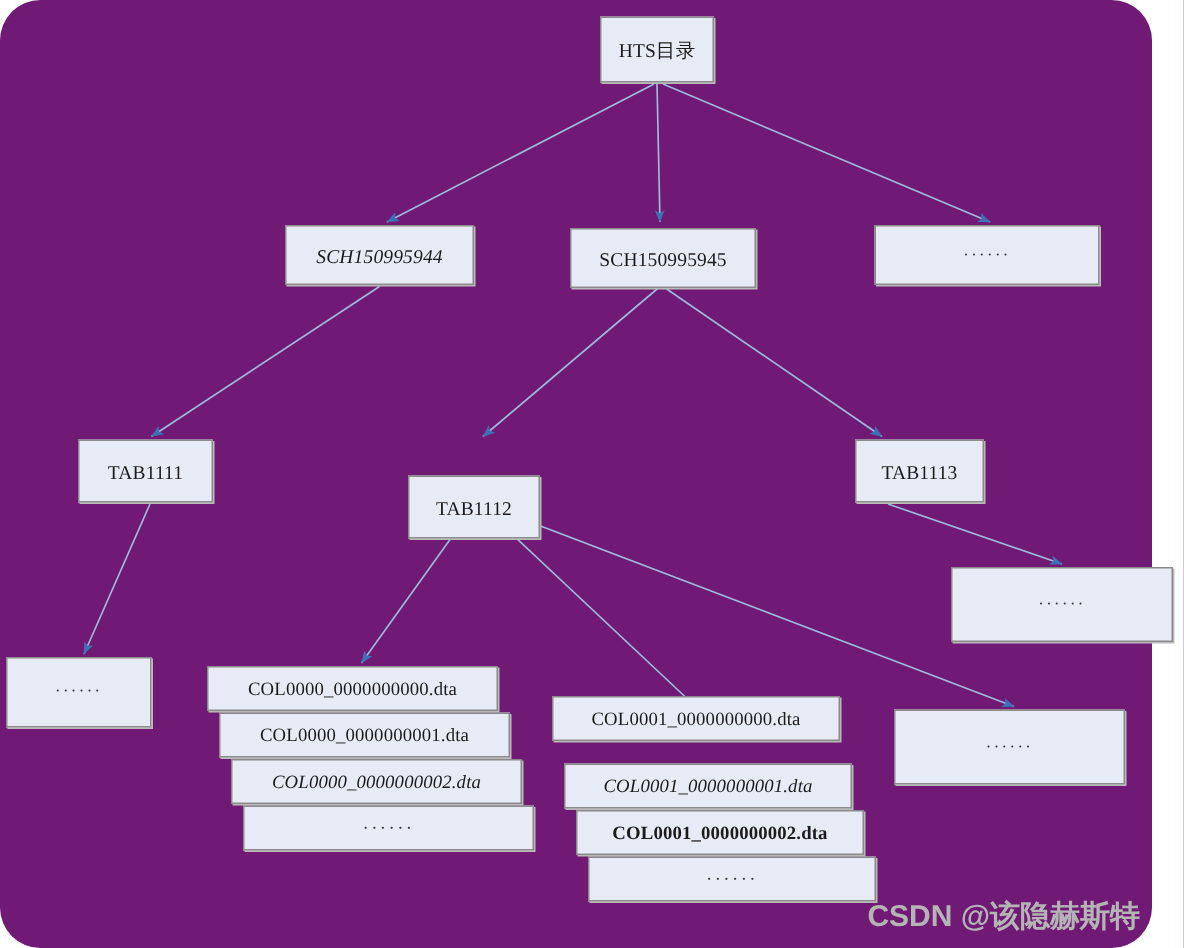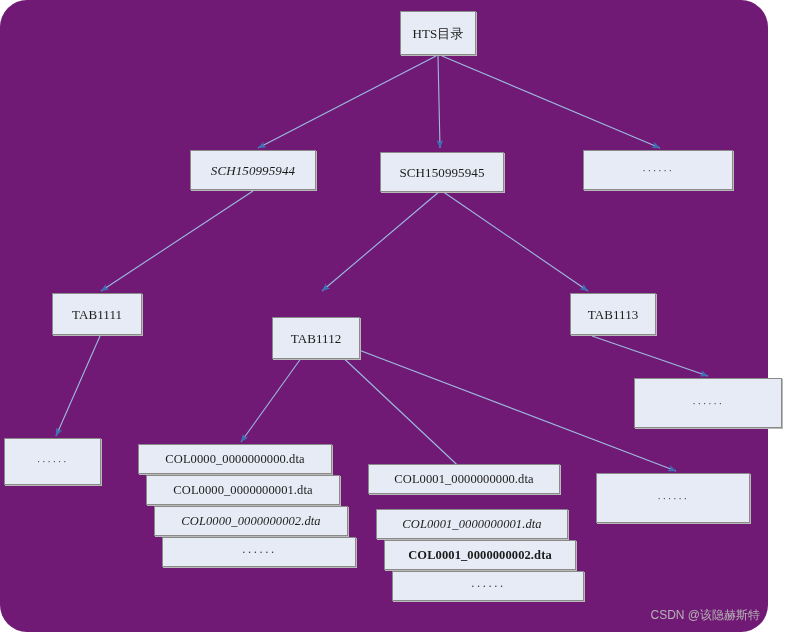--- a/index.html
+++ b/index.html
@@ -47,24 +47,25 @@
   .ellipsis-node {
     letter-spacing: 1.6px;
     font-size: 11px;
     color: #3a3a3a;
   }
   #watermark {
     position: absolute;
     right: 8px;
     bottom: 8px;
     font-family: "Liberation Sans", "DejaVu Sans", sans-serif;
-    font-size: 12px;
+    font-size: 20px;
     color: #b4b4b4;
     white-space: nowrap;
     user-select: none;
+    font-weight: bold;
   }
 </style>
 </head>
 <body>
 
 <div id="diagram-root">
 
   <svg id="edge-layer" viewBox="0 0 789 632" width="789" height="632" xmlns="http://www.w3.org/2000/svg">
     <defs>
       <marker id="arrowhead" markerWidth="9" markerHeight="9" refX="7.2" refY="3.2" orient="auto" markerUnits="strokeWidth">

